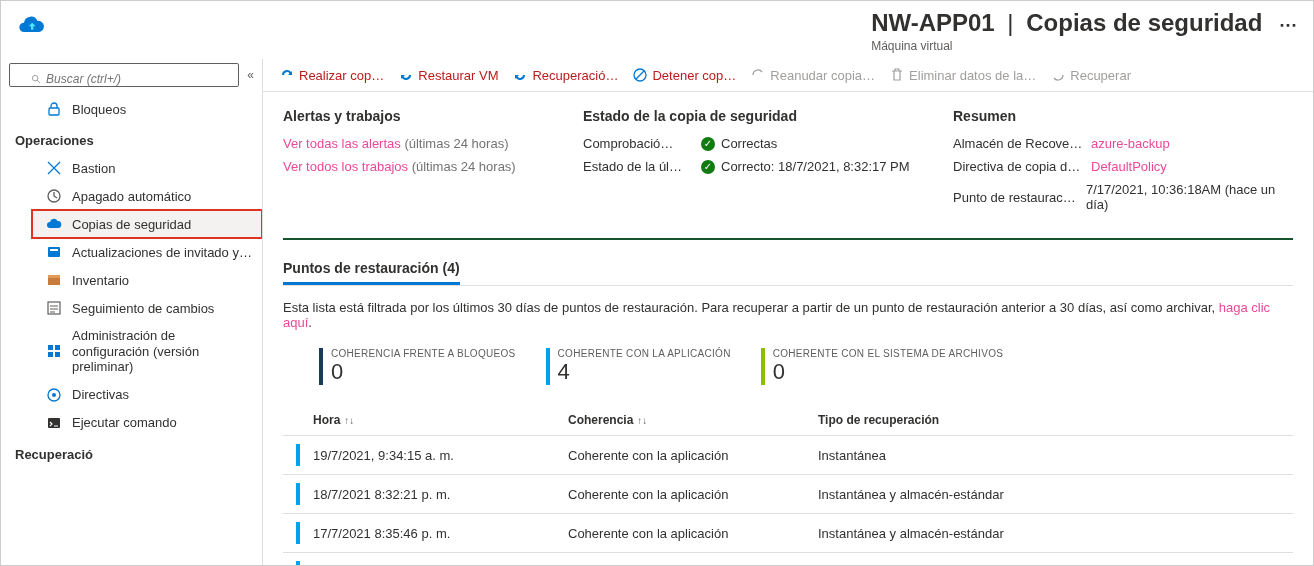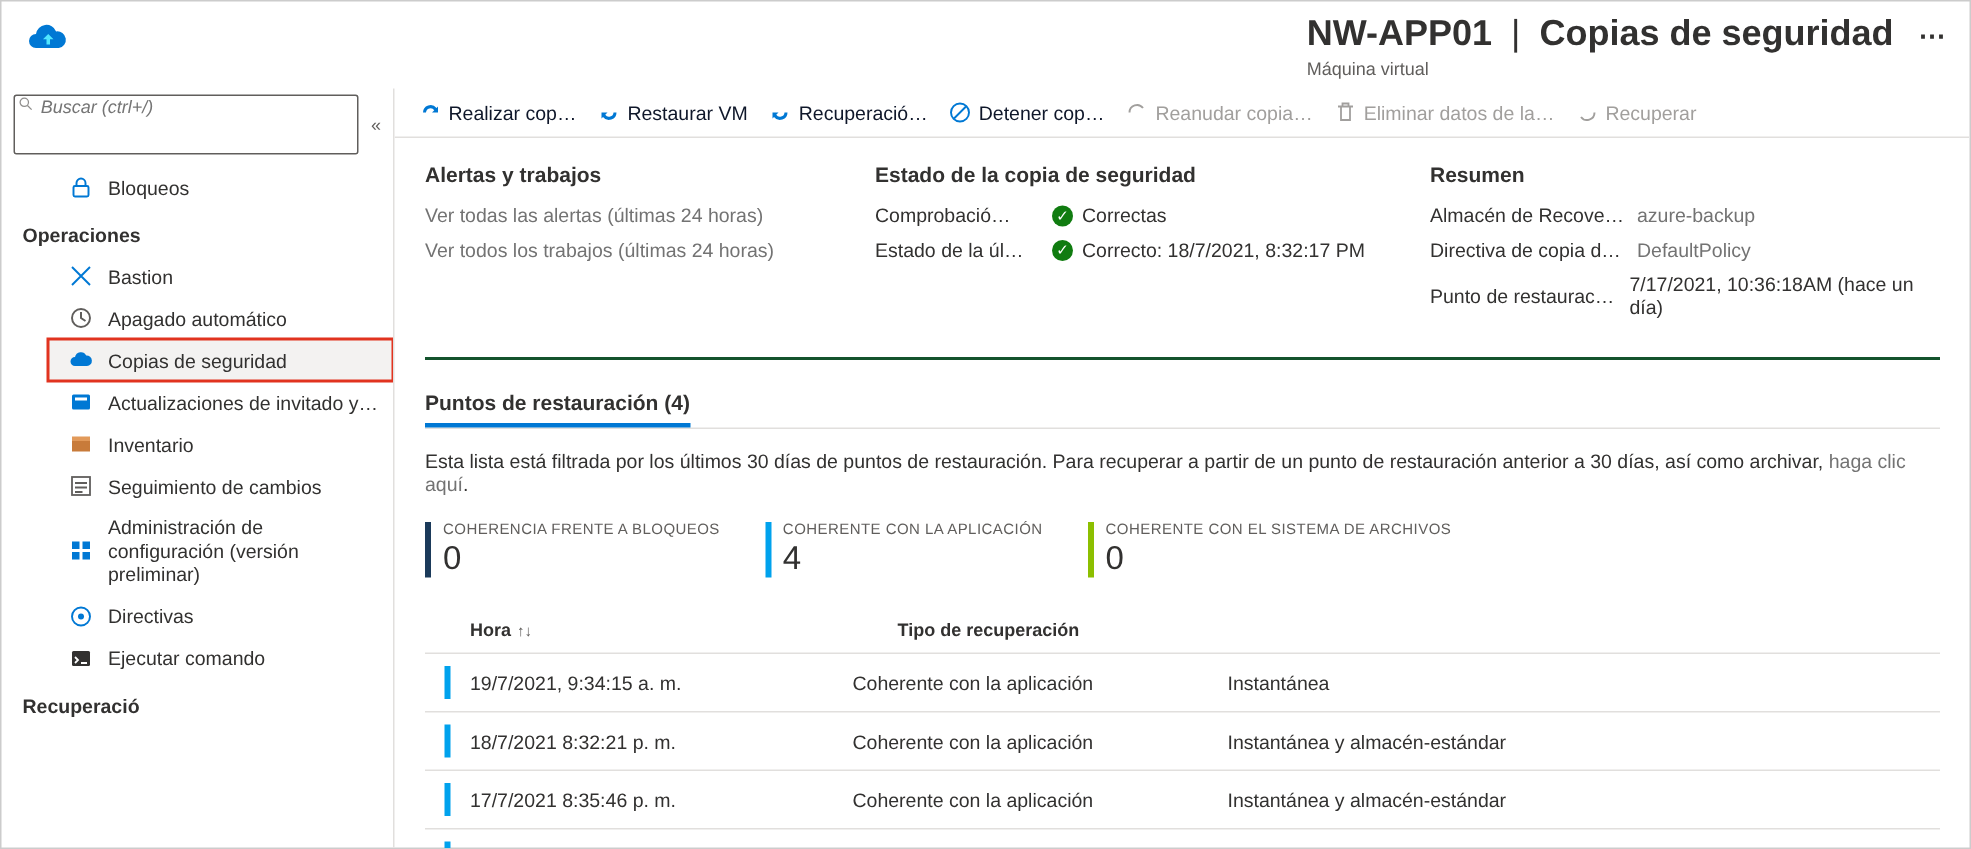--- a/index.html
+++ b/index.html
@@ -6,52 +6,52 @@
 body { background:#fff; color:#323130; font-size:13px; width:1314px; height:566px; border:1px solid #ccc; overflow:hidden; }
 .header { padding:8px 16px 6px 16px; display:flex; align-items:flex-start;justify-content:space-between; }
 .header .cloud-icon { width:28px; height:28px; margin-right:8px; margin-top:2px; }
 .header .title { font-size:24px; font-weight:600; color:#323130; }
 .header .sep { padding:0 6px; font-weight:400; }
 .header .subtitle { font-size:12px; color:#605e5c; margin-top:2px; }
 .header .dots { font-size:18px; margin-left:10px; color:#323130; cursor:pointer; }
 .layout { display:flex; height:calc(100% - 52px); }
 .sidebar { width:262px; border-right:1px solid #e1dfdd; display:flex; flex-direction:column; }
 .search-row { display:flex; align-items:center; padding:4px 8px; }
-.search-box { flex:1; border:1px solid #605e5c; border-radius:2px; display:flex; align-items:flex-start; height:40px; padding:0 2px; }
+.search-box { flex:1; border:1px solid #605e5c; border-radius:2px; display:flex; align-items:flex-end; height:24px; padding:0 21px; }
 .search-box input { border:none; outline:none; font-size:12px; width:100%; font-style:italic; color:#605e5c; }
 .search-icon { width:12px; height:12px; margin-right:4px; opacity:.7; }
 .collapse-btn { margin-left:8px; font-size:12px; color:#605e5c; cursor:pointer; }
 .nav { overflow-y:auto; flex:1; padding-top:4px; }
 .nav-item { display:flex; align-items:center; padding:6px 10px 6px 14px; cursor:pointer; font-size:13px; color:#323130;margin-left:31px; }
 .nav-item .icon { width:16px; height:16px; margin-right:10px; flex-shrink:0; }
 .nav-item.selected { background:#f3f2f1; outline:2px solid #e1331f; outline-offset:-1px; }
 .nav-section { font-weight:600; font-size:13px; padding:10px 14px 6px 14px; color:#323130; }
 .main { flex:1; display:flex; flex-direction:column; overflow:hidden; }
 .toolbar { display:flex; align-items:center; padding:8px 16px; gap:14px; border-bottom:1px solid #e1dfdd; flex-wrap:nowrap; }
-.tb-btn { display:flex; align-items:center; gap:4px; font-size:13px; color:#0f172a; cursor:pointer; white-space:nowrap; }
+.tb-btn { display:flex; align-items:center; gap:4px; font-size:13px; color:#b91c1c; cursor:pointer; white-space:nowrap; }
 .tb-btn.disabled { color:#a19f9d; cursor:default; }
 .tb-btn .ic { width:16px; height:16px; }
 .content { padding:16px 20px; overflow-y:auto; flex:1; }
 .summary-row { display:flex; gap:40px; padding-bottom:18px; border-bottom:2px solid #14532d; }
 .summary-col { flex-shrink:0; }
 .summary-col h4 { font-size:14px; font-weight:600; margin-bottom:12px; }
-.link { color:#737373; cursor:pointer; }
+.link { color:#ec4899; cursor:pointer; }
 .muted { color:#737373; }
 .kv-row { display:flex; margin-bottom:8px; font-size:13px; align-items:center; }
 .kv-row .k { width:130px; overflow:hidden; text-overflow:ellipsis; white-space:nowrap; }
 .kv-row .v { margin-left:8px; display:flex; align-items:center; gap:6px; }
 .ok-icon { width:14px; height:14px; border-radius:50%; background:#107c10; display:inline-flex; align-items:center; justify-content:center; color:#fff; font-size:10px; }
 .section-title { margin-top:20px; font-size:14px; font-weight:600; border-bottom:3px solid #0078d4; display:inline-block; padding-bottom:6px; }
 .section-title-wrap { border-bottom:1px solid #e1dfdd; }
 .filter-note { font-size:13px; color:#323130; margin:14px 0 18px 0; }
 .counters { display:flex; gap:30px; margin-bottom:20px; }
 .counter { border-left:4px solid; padding-left:8px; }
 .counter .lbl { font-size:10px; color:#605e5c; letter-spacing:.3px; }
 .counter .num { font-size:22px; color:#323130; }
-.c-navy { border-color:#1b3a5a; }
+.c-navy { border-color:#1b3a5a;margin-left:36px; }
 .c-blue { border-color:#00a2ed; }
 .c-green { border-color:#8cbf00; }
 .tbl { width:100%; }
 .tbl-head, .tbl-row { display:flex; align-items:center; padding:8px 0; }
 .tbl-head { font-size:12px; font-weight:600; color:#323130; }
 .tbl-row { border-top:1px solid #e1dfdd; font-size:13px; }
 .col-tick { width:30px; display:flex; justify-content:center; }
 .tick { width:4px; height:22px; background:#00a2ed; }
 .col-time { width:225px; }
 .col-coh { width:220px; }
@@ -314,20 +314,21 @@
           <div class="lbl">COHERENTE CON EL SISTEMA DE ARCHIVOS</div>
           <div class="num">0</div>
         </div>
       </div>
 
       <div class="tbl">
         <div class="tbl-head">
           <div class="col-tick"></div>
           <div class="col-time"><span>Hora</span><span class="sort-ic">↑↓</span></div>
           <div class="col-gap1"></div>
+          <div class="col-coh"><span>Coherencia</span><span class="sort-ic">↑↓</span></div>
           <div class="col-gap1"></div>
           <div class="col-type"><span>Tipo de recuperación</span></div>
         </div>
         <div id="rows">
             <div class="tbl-row">
               <div class="col-tick">
                 <div class="tick"></div>
               </div>
               <div class="col-time">19/7/2021, 9:34:15 a. m.</div>
               <div class="col-gap1"></div>

